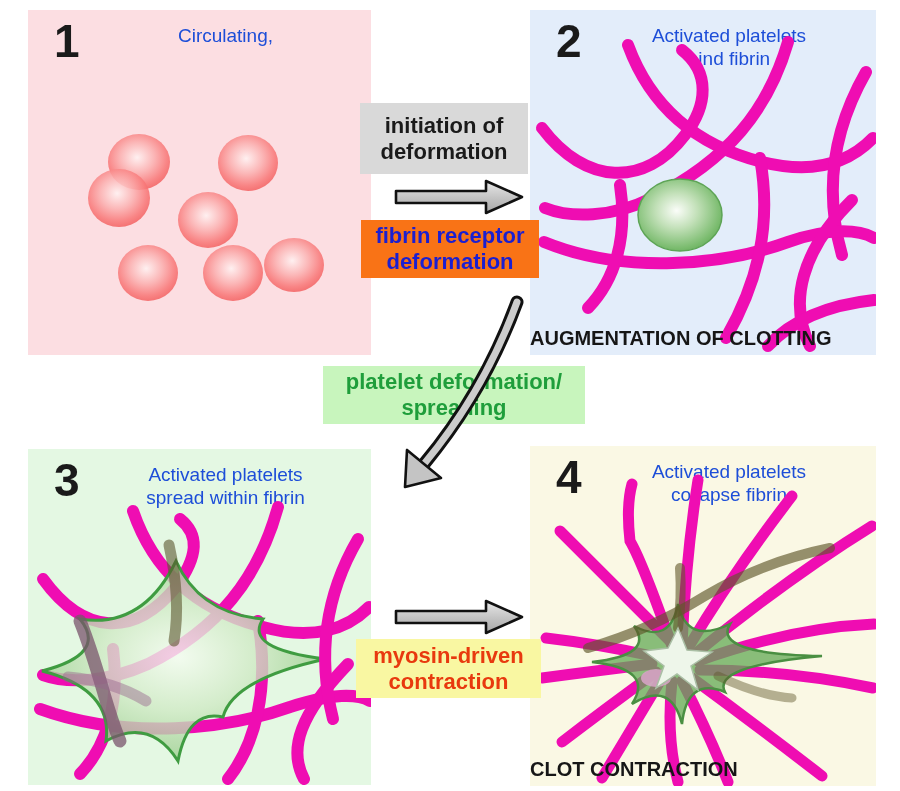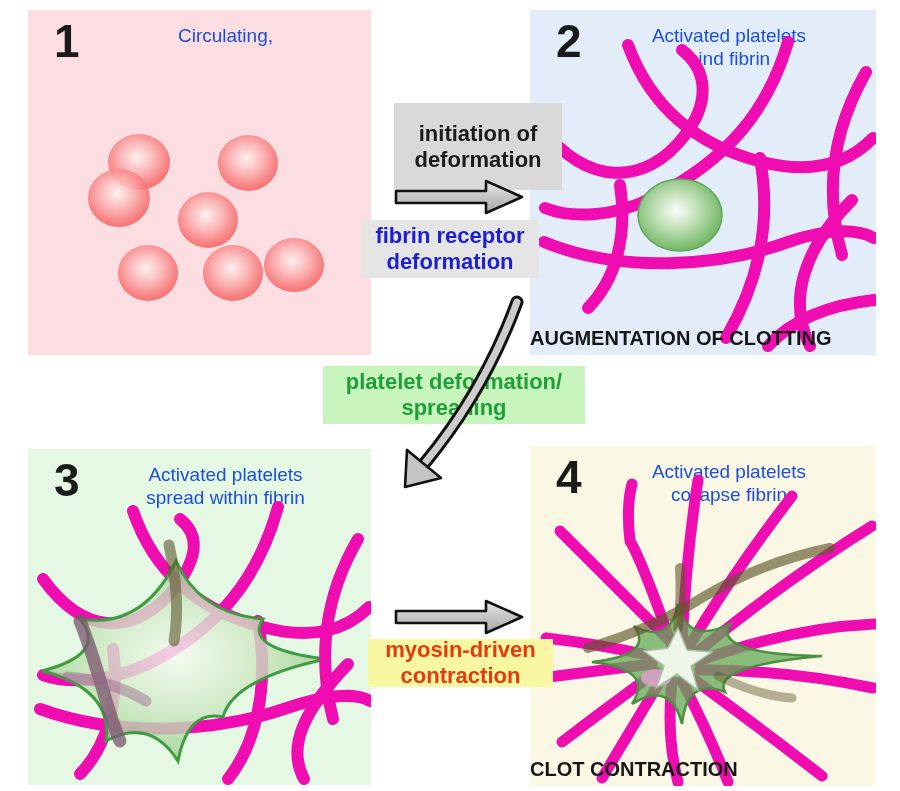--- a/index.html
+++ b/index.html
@@ -19,24 +19,24 @@
     position:absolute;left:0;right:0;bottom:5px;
     font-size:20px;font-weight:bold;letter-spacing:0px;color:#161616;
   }
   .panel svg.art{position:absolute;left:0;top:0;}
   .steplabel{
     position:absolute;z-index:3;text-align:center;font-weight:bold;font-size:22px;
     line-height:1.18;padding:4px 6px;box-sizing:border-box;
     display:flex;flex-direction:column;justify-content:center;
   }
   .arrow-layer{position:absolute;z-index:4;}
-  #label-initiation{left:360px;top:103px;width:168px;height:87px;margin-left:34px;}
+  #label-initiation{left:360px;top:103px;width:168px;height:71px;}
   #label-fibrin-receptor{left:361px;top:220px;width:178px;height:58px;}
   #label-deformation{left:323px;top:366px;width:262px;height:58px;}
-  #label-myosin{left:368px;top:639px;width:185px;height:48px;}
+  #label-myosin{left:356px;top:639px;width:185px;height:59px;}
   #arrow-1-2{left:392px;top:177px;width:136px;height:40px;}
   #arrow-3-4{left:392px;top:597px;width:136px;height:40px;}
   #arrow-2-3{left:375px;top:292px;width:175px;height:212px;}
 </style>
 </head>
 <body>
 
 <div class="canvas">
 
   <section class="panel" id="panel1" style="left: 28px; top: 10px; width: 343px; height: 345px; background-color: rgb(252, 222, 226);">
@@ -162,21 +162,21 @@
       <path d="M 148,182 L 157,204 L 182,206 L 161,220 L 168,244 L 147,228 L 126,242 L 134,220 L 114,205 L 138,202 Z" fill="#eef6ea" stroke="#aabfa5" stroke-width="1.5"></path>
     </svg>
     <div class="caption">CLOT CONTRACTION</div>
   </section>
 
   <div class="steplabel" id="label-initiation" style="background-color: rgb(217, 217, 217); color: rgb(26, 26, 26);">
     <span>initiation of</span>
     <span>deformation</span>
   </div>
 
-  <div class="steplabel" id="label-fibrin-receptor" style="background-color: #e5e5e5; color: rgb(27, 31, 209);">
+  <div class="steplabel" id="label-fibrin-receptor" style="background-color: #f97316; color: rgb(27, 31, 209);">
     <span>fibrin receptor</span>
     <span>deformation</span>
   </div>
 
   <div class="steplabel" id="label-deformation" style="background-color: rgb(200, 245, 189); color: rgb(31, 158, 59);">
     <span>platelet deformation/</span>
     <span>spreading</span>
   </div>
 
   <div class="steplabel" id="label-myosin" style="background-color: rgb(249, 247, 162); color: rgb(232, 57, 14);">

